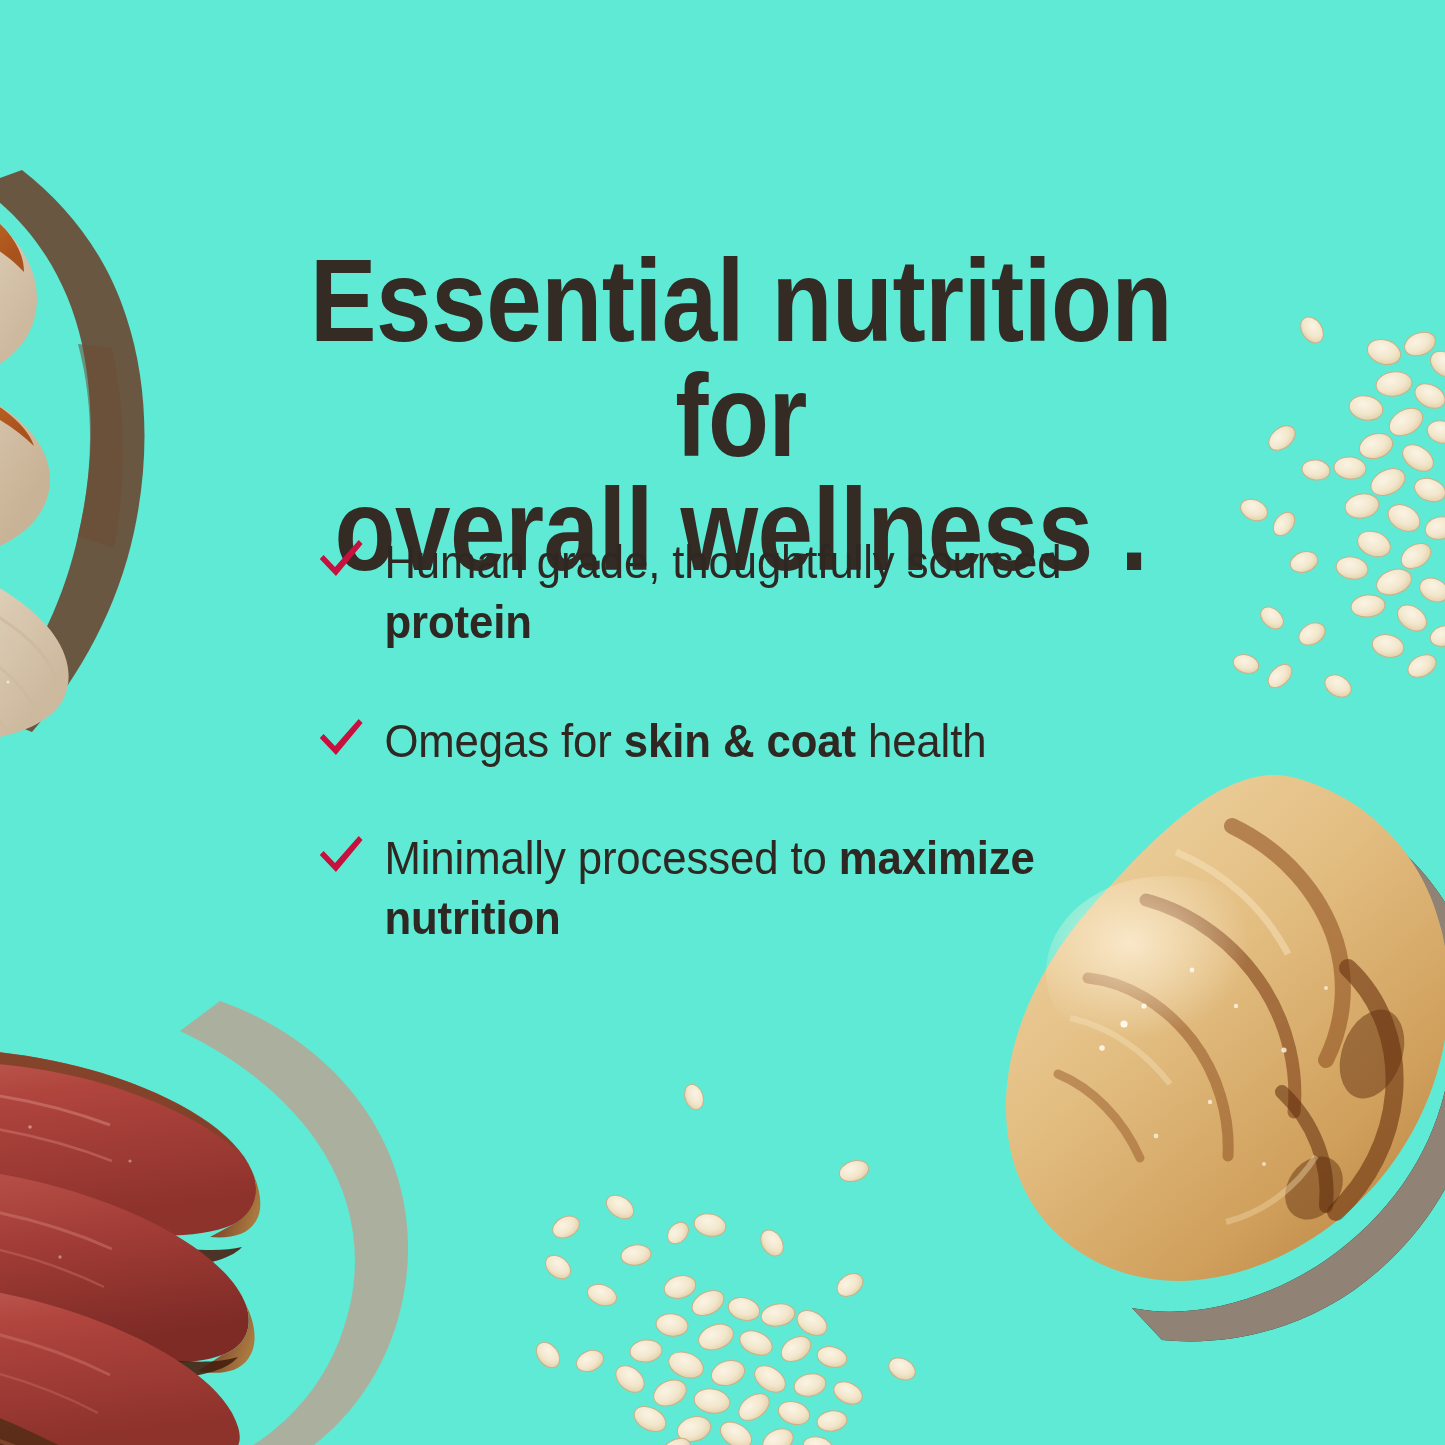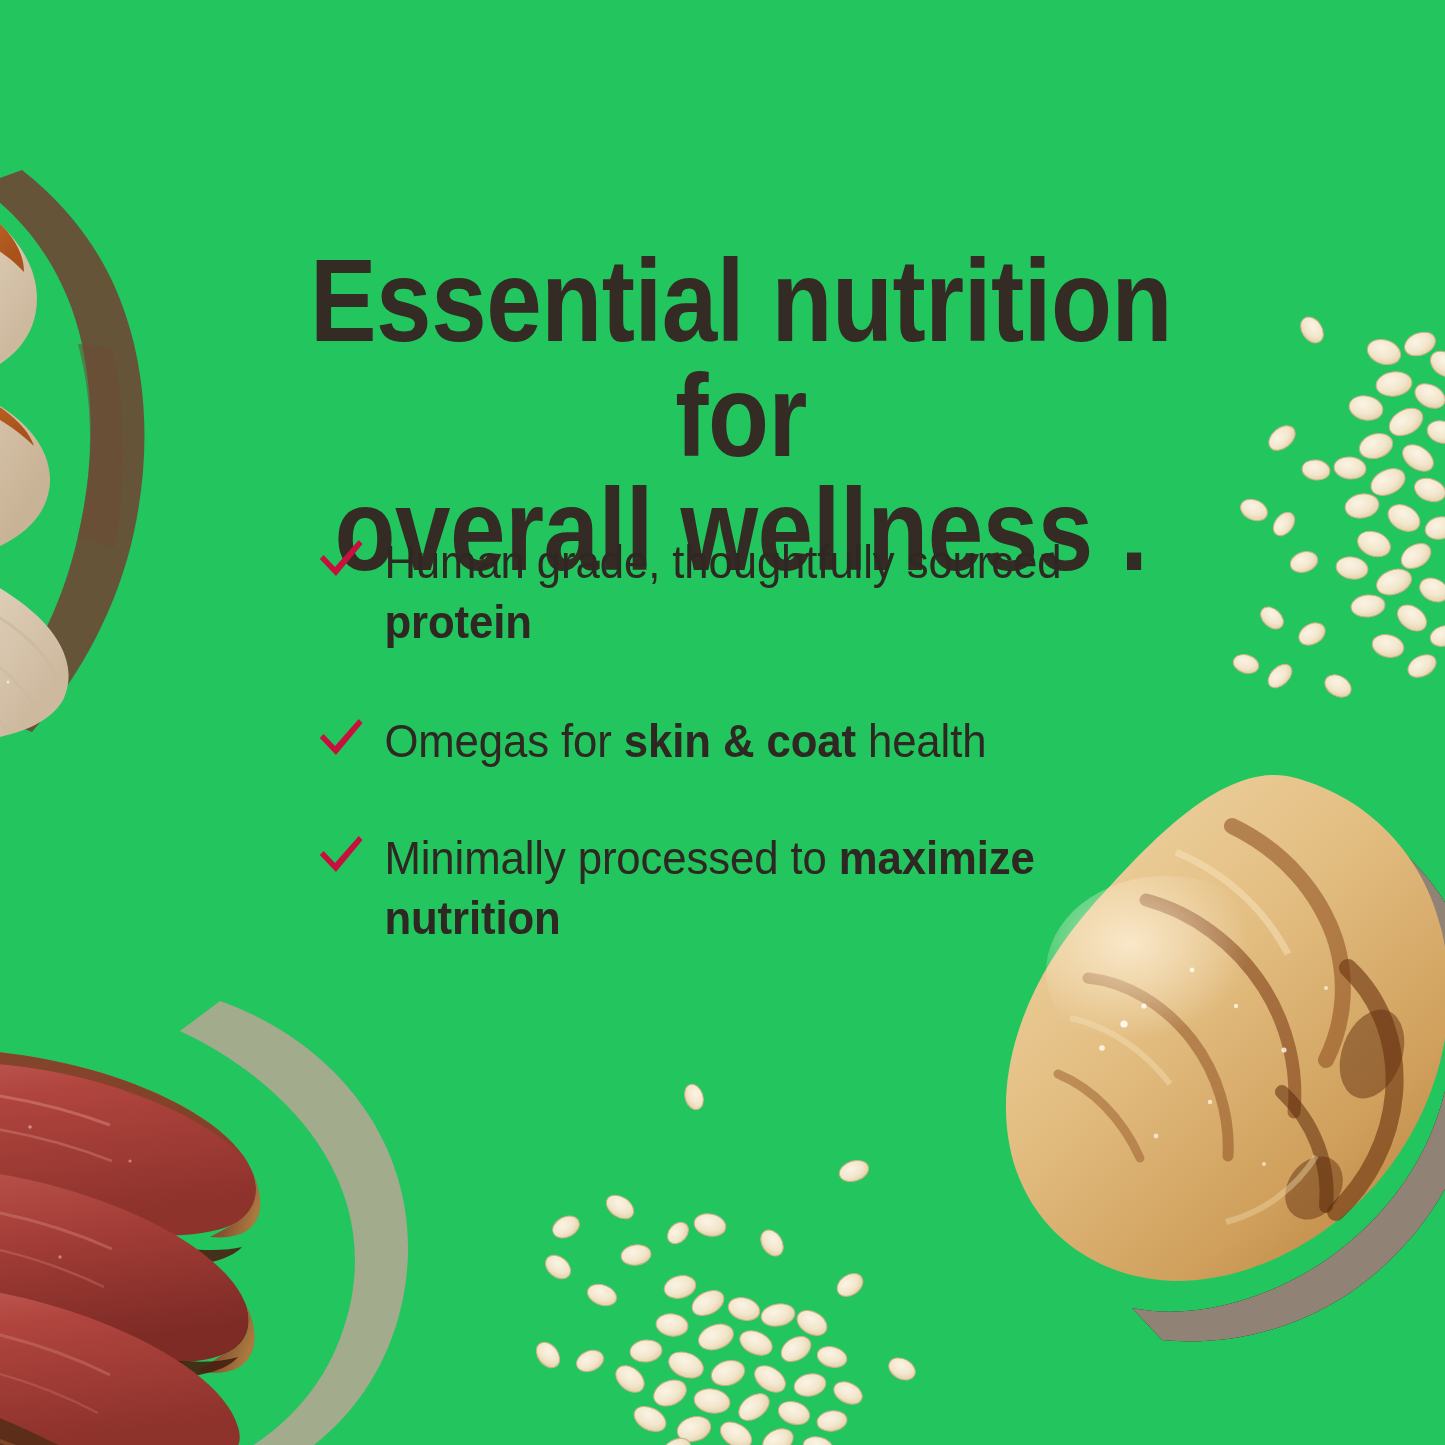--- a/index.html
+++ b/index.html
@@ -5,21 +5,21 @@
   html, body {
     margin: 0;
     padding: 0;
     background: #ffffff;
   }
   #stage {
     position: relative;
     width: 1445px;
     height: 1445px;
     overflow: hidden;
-    background: #22c55e;
+    background: #5eead4;
     font-family: "Liberation Sans", sans-serif;
   }
 
   
   .headline {
     position: absolute;
     left: 196px;
     top: 166px;
     width: 1090px;
     color: #342B25;

